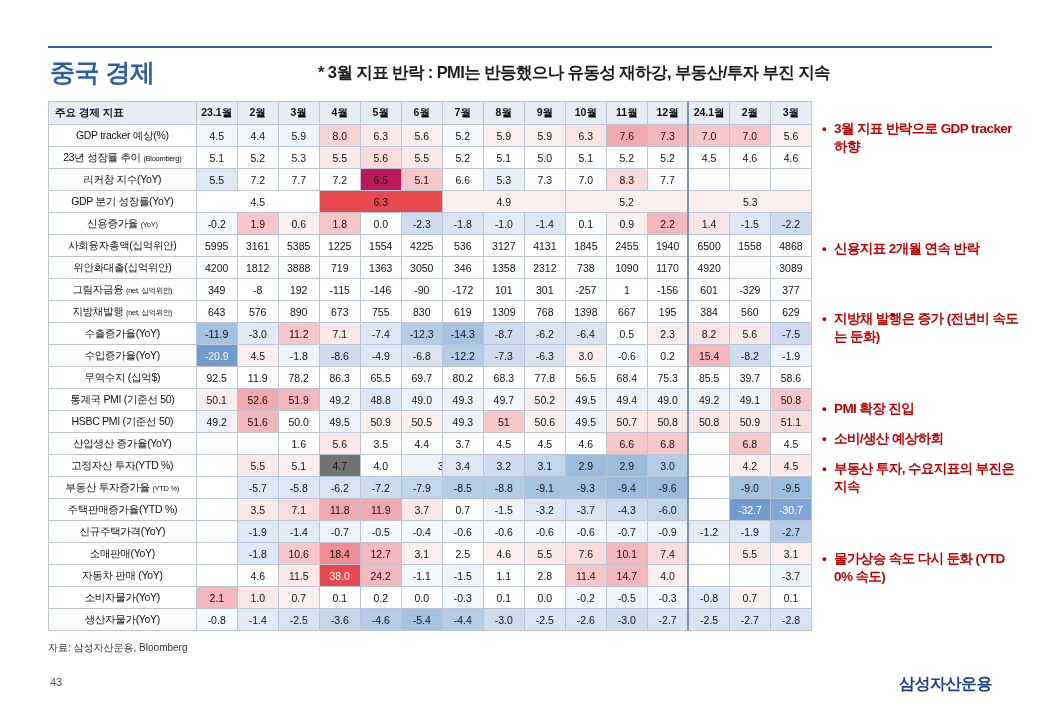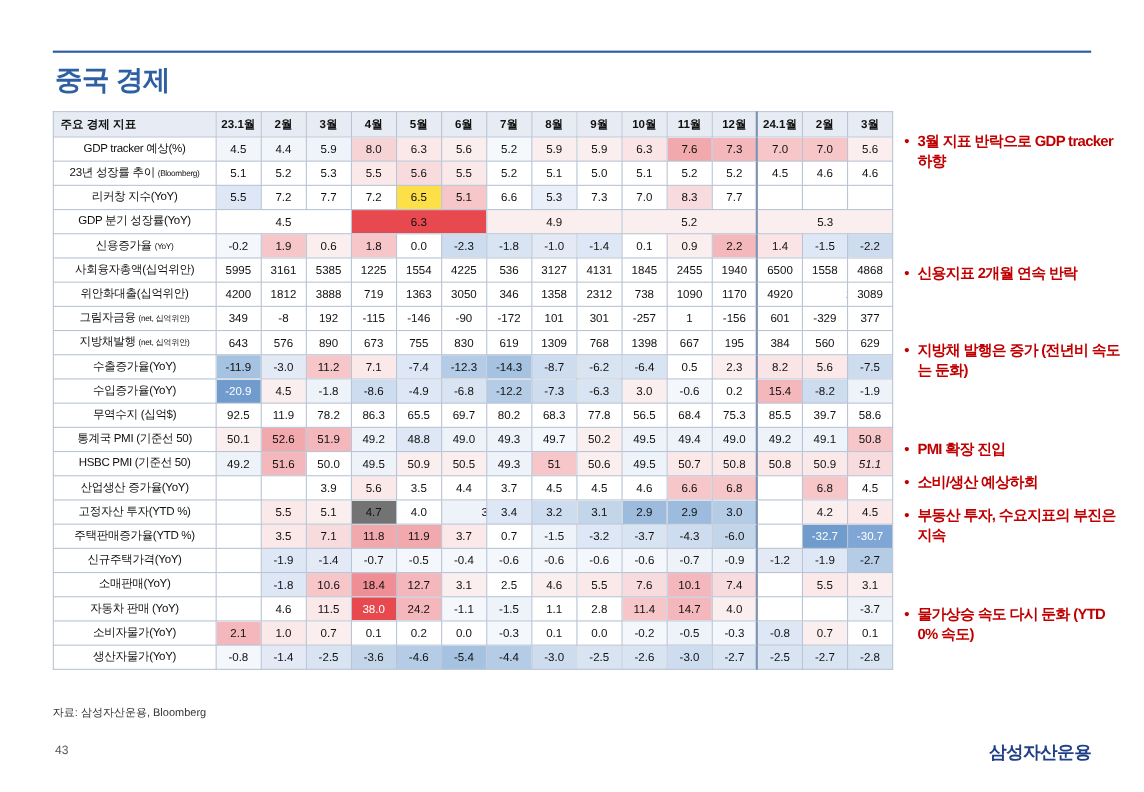--- a/index.html
+++ b/index.html
@@ -143,20 +143,21 @@
     letter-spacing: -0.5px;
   }
 </style>
 </head>
 <body>
 
 <div class="slide">
 
   <div class="header-rule"></div>
   <div class="title">중국 경제</div>
+  <div class="subtitle">* 3월 지표 반락 : PMI는 반등했으나 유동성 재하강, 부동산/투자 부진 지속</div>
 
   <div class="table-wrap">
     <table class="econ">
       <colgroup>
         <col style="width:144px">
         <col style="width:40px">
           <col style="width:40px">
           <col style="width:40px">
         <col style="width:40px">
           <col style="width:40px">
@@ -227,21 +228,21 @@
             <td class="sep-left" style="background: rgb(255, 255, 255);">4.5</td>
             <td style="background: rgb(255, 255, 255);">4.6</td>
             <td style="background: rgb(255, 255, 255);">4.6</td>
           </tr>
           <tr>
             <td class="rowlabel">리커창 지수(YoY)</td>
             <td style="background: rgb(221, 231, 245);">5.5</td>
             <td style="background: rgb(255, 255, 255);">7.2</td>
             <td style="background: rgb(255, 255, 255);">7.7</td>
             <td style="background: rgb(255, 255, 255);">7.2</td>
-            <td style="background: #fde047;">6.5</td>
+            <td style="background: #be185d;">6.5</td>
             <td style="background: rgb(246, 198, 201);">5.1</td>
             <td style="background: rgb(255, 255, 255);">6.6</td>
             <td style="background: rgb(234, 240, 249);">5.3</td>
             <td style="background: rgb(255, 255, 255);">7.3</td>
             <td style="background: rgb(255, 255, 255);">7.0</td>
             <td style="background: rgb(248, 219, 221);">8.3</td>
             <td style="background: rgb(255, 255, 255);">7.7</td>
             <td class="sep-left" style="background: rgb(255, 255, 255);"></td>
             <td style="background: rgb(255, 255, 255);"></td>
             <td style="background: rgb(255, 255, 255);"></td>
@@ -425,27 +426,27 @@
             <td style="background: rgb(251, 238, 239);">50.9</td>
             <td style="background: rgb(251, 238, 239);">50.5</td>
             <td style="background: rgb(238, 242, 249);">49.3</td>
             <td style="background: rgb(246, 198, 201);">51</td>
             <td style="background: rgb(251, 238, 239);">50.6</td>
             <td style="background: rgb(238, 242, 249);">49.5</td>
             <td style="background: rgb(251, 233, 234);">50.7</td>
             <td style="background: rgb(251, 233, 234);">50.8</td>
             <td class="sep-left" style="background: rgb(251, 233, 234);">50.8</td>
             <td style="background: rgb(251, 233, 234);">50.9</td>
-            <td style="background: rgb(248, 219, 221); font-style: italic;">51.1</td>
+            <td style="background: rgb(248, 219, 221);">51.1</td>
           </tr>
           <tr>
             <td class="rowlabel">산업생산 증가율(YoY)</td>
             <td style="background: rgb(255, 255, 255);"></td>
             <td style="background: rgb(255, 255, 255);"></td>
-            <td style="background: rgb(255, 255, 255);">3.9</td>
+            <td style="background: rgb(255, 255, 255);">1.6</td>
             <td style="background: rgb(251, 233, 234);">5.6</td>
             <td style="background: rgb(255, 255, 255);">3.5</td>
             <td style="background: rgb(255, 255, 255);">4.4</td>
             <td style="background: rgb(255, 255, 255);">3.7</td>
             <td style="background: rgb(255, 255, 255);">4.5</td>
             <td style="background: rgb(255, 255, 255);">4.5</td>
             <td style="background: rgb(255, 255, 255);">4.6</td>
             <td style="background: rgb(246, 198, 201);">6.6</td>
             <td style="background: rgb(246, 198, 201);">6.8</td>
             <td class="sep-left" style="background: rgb(255, 255, 255);"></td>
@@ -462,20 +463,38 @@
             <td style="background: rgb(238, 242, 249); padding-left: 36px;">3.8</td>
             <td style="background: rgb(221, 231, 245);">3.4</td>
             <td style="background: rgb(205, 220, 238);">3.2</td>
             <td style="background: rgb(195, 213, 233);">3.1</td>
             <td style="background: rgb(157, 188, 221);">2.9</td>
             <td style="background: rgb(157, 188, 221);">2.9</td>
             <td style="background: rgb(181, 204, 230);">3.0</td>
             <td class="sep-left" style="background: rgb(255, 255, 255);"></td>
             <td style="background: rgb(251, 238, 239);">4.2</td>
             <td style="background: rgb(251, 233, 234);">4.5</td>
+          </tr>
+          <tr>
+            <td class="rowlabel two-line">부동산 투자증가율 <span class="sub">(YTD %)</span></td>
+            <td style="background: rgb(255, 255, 255);"></td>
+            <td style="background: rgb(221, 231, 245);">-5.7</td>
+            <td style="background: rgb(221, 231, 245);">-5.8</td>
+            <td style="background: rgb(217, 228, 242);">-6.2</td>
+            <td style="background: rgb(205, 220, 238);">-7.2</td>
+            <td style="background: rgb(195, 213, 233);">-7.9</td>
+            <td style="background: rgb(181, 204, 230);">-8.5</td>
+            <td style="background: rgb(181, 204, 230);">-8.8</td>
+            <td style="background: rgb(166, 194, 225);">-9.1</td>
+            <td style="background: rgb(166, 194, 225);">-9.3</td>
+            <td style="background: rgb(157, 188, 221);">-9.4</td>
+            <td style="background: rgb(157, 188, 221);">-9.6</td>
+            <td class="sep-left" style="background: rgb(255, 255, 255);"></td>
+            <td style="background: rgb(166, 194, 225);">-9.0</td>
+            <td style="background: rgb(157, 188, 221);">-9.5</td>
           </tr>
           <tr>
             <td class="rowlabel">주택판매증가율(YTD %)</td>
             <td style="background: rgb(255, 255, 255);"></td>
             <td style="background: rgb(251, 233, 234);">3.5</td>
             <td style="background: rgb(248, 219, 221);">7.1</td>
             <td style="background: rgb(242, 169, 173);">11.8</td>
             <td style="background: rgb(242, 169, 173);">11.9</td>
             <td style="background: rgb(251, 233, 234);">3.7</td>
             <td style="background: rgb(255, 255, 255);">0.7</td>

